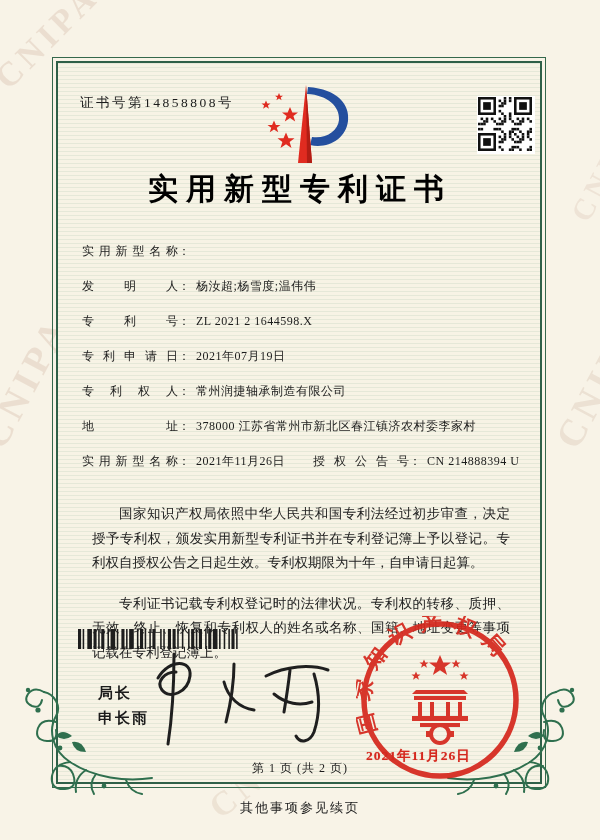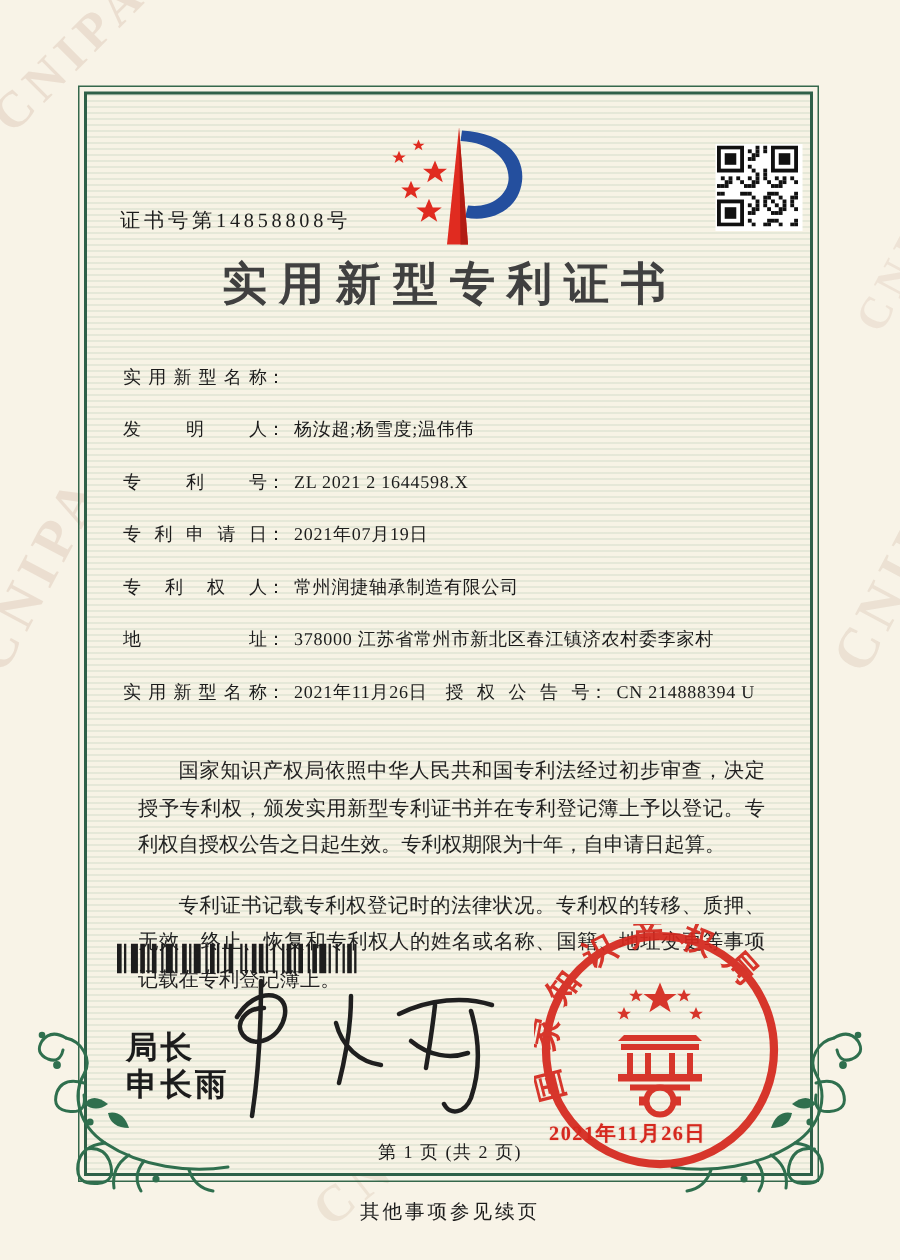--- a/index.html
+++ b/index.html
@@ -27,44 +27,44 @@
     font-weight:700;color:rgba(205,175,155,0.30);letter-spacing:5px;
     pointer-events:none;white-space:nowrap;
   }
   .wm1{left:-18px;top:18px;font-size:34px;transform:rotate(-45deg);}
   .wm2{left:300px;top:108px;font-size:40px;transform:rotate(-42deg);color:rgba(220,175,160,0.26);}
   .wm3{left:-46px;top:360px;font-size:38px;transform:rotate(-62deg);}
   .wm4{left:528px;top:360px;font-size:38px;transform:rotate(-62deg);color:rgba(200,170,150,0.25);}
   .wm5{left:200px;top:752px;font-size:34px;transform:rotate(-38deg);color:rgba(205,175,155,0.24);}
   .wm6{left:548px;top:150px;font-size:30px;transform:rotate(-62deg);color:rgba(205,175,155,0.22);}
 
-  .cert-no{position:absolute;left:80px;top:94px;font-size:13.5px;letter-spacing:2.5px;margin-top:44px;}
+  .cert-no{position:absolute;left:80px;top:94px;font-size:13.5px;letter-spacing:2.5px;}
   .logo{position:absolute;left:246px;top:83px;width:120px;height:82px;}
   .qr{position:absolute;left:477px;top:96px;width:56px;height:56px;background:#fff;padding:1px;}
   .title{
     position:absolute;left:0;top:169px;width:100%;text-align:center;
-    font-size:30px;font-weight:700;letter-spacing:8px;color:#404040;
+    font-size:30px;font-weight:700;letter-spacing:8px;color:#000000;
   }
   .fields{position:absolute;left:82px;top:243px;width:450px;}
   .frow{display:flex;align-items:baseline;height:35px;font-size:12px;}
   .flabel{
     display:inline-block;width:96px;text-align:justify;text-align-last:justify;
     -moz-text-align-last:justify;flex:none;
   }
   .fcolon{flex:none;margin-right:6px;}
   .fvalue{letter-spacing:0.5px;white-space:nowrap;}
-  .fgroup2{display:flex;align-items:baseline;margin-left:12px;}
+  .fgroup2{display:flex;align-items:baseline;margin-left:28px;}
   .paras{
     position:absolute;left:76px;top:486px;width:450px;
     font-size:13.5px;line-height:1.82;text-align:justify;color:#222;
   }
   .paras p{margin:16px;text-indent:2em;}
   .barcode{position:absolute;left:78px;top:629px;width:234px;height:20px;}
   .barcode svg{display:block;}
-  .director{position:absolute;left:84px;top:684px;font-size:21px;font-weight:700;letter-spacing:2px;}
+  .director{position:absolute;left:98px;top:684px;font-size:15px;font-weight:700;letter-spacing:2px;}
   .director div{height:25px;}
   .signature{position:absolute;left:128px;top:648px;width:212px;height:104px;}
   .seal{position:absolute;left:356px;top:616px;width:168px;height:168px;opacity:0.93;}
   .seal-date{
     position:absolute;left:366px;top:747px;font-size:13.5px;color:#d5281e;
     letter-spacing:1px;font-weight:700;text-shadow:0 0 1px rgba(213,40,30,.4);
   }
   .page-no{position:absolute;left:0;top:760px;width:100%;text-align:center;font-size:12px;letter-spacing:1px;}
   .footer-note{position:absolute;left:0;top:799px;width:100%;text-align:center;font-size:13px;letter-spacing:2px;}
   .flourish{position:absolute;width:150px;height:122px;}

